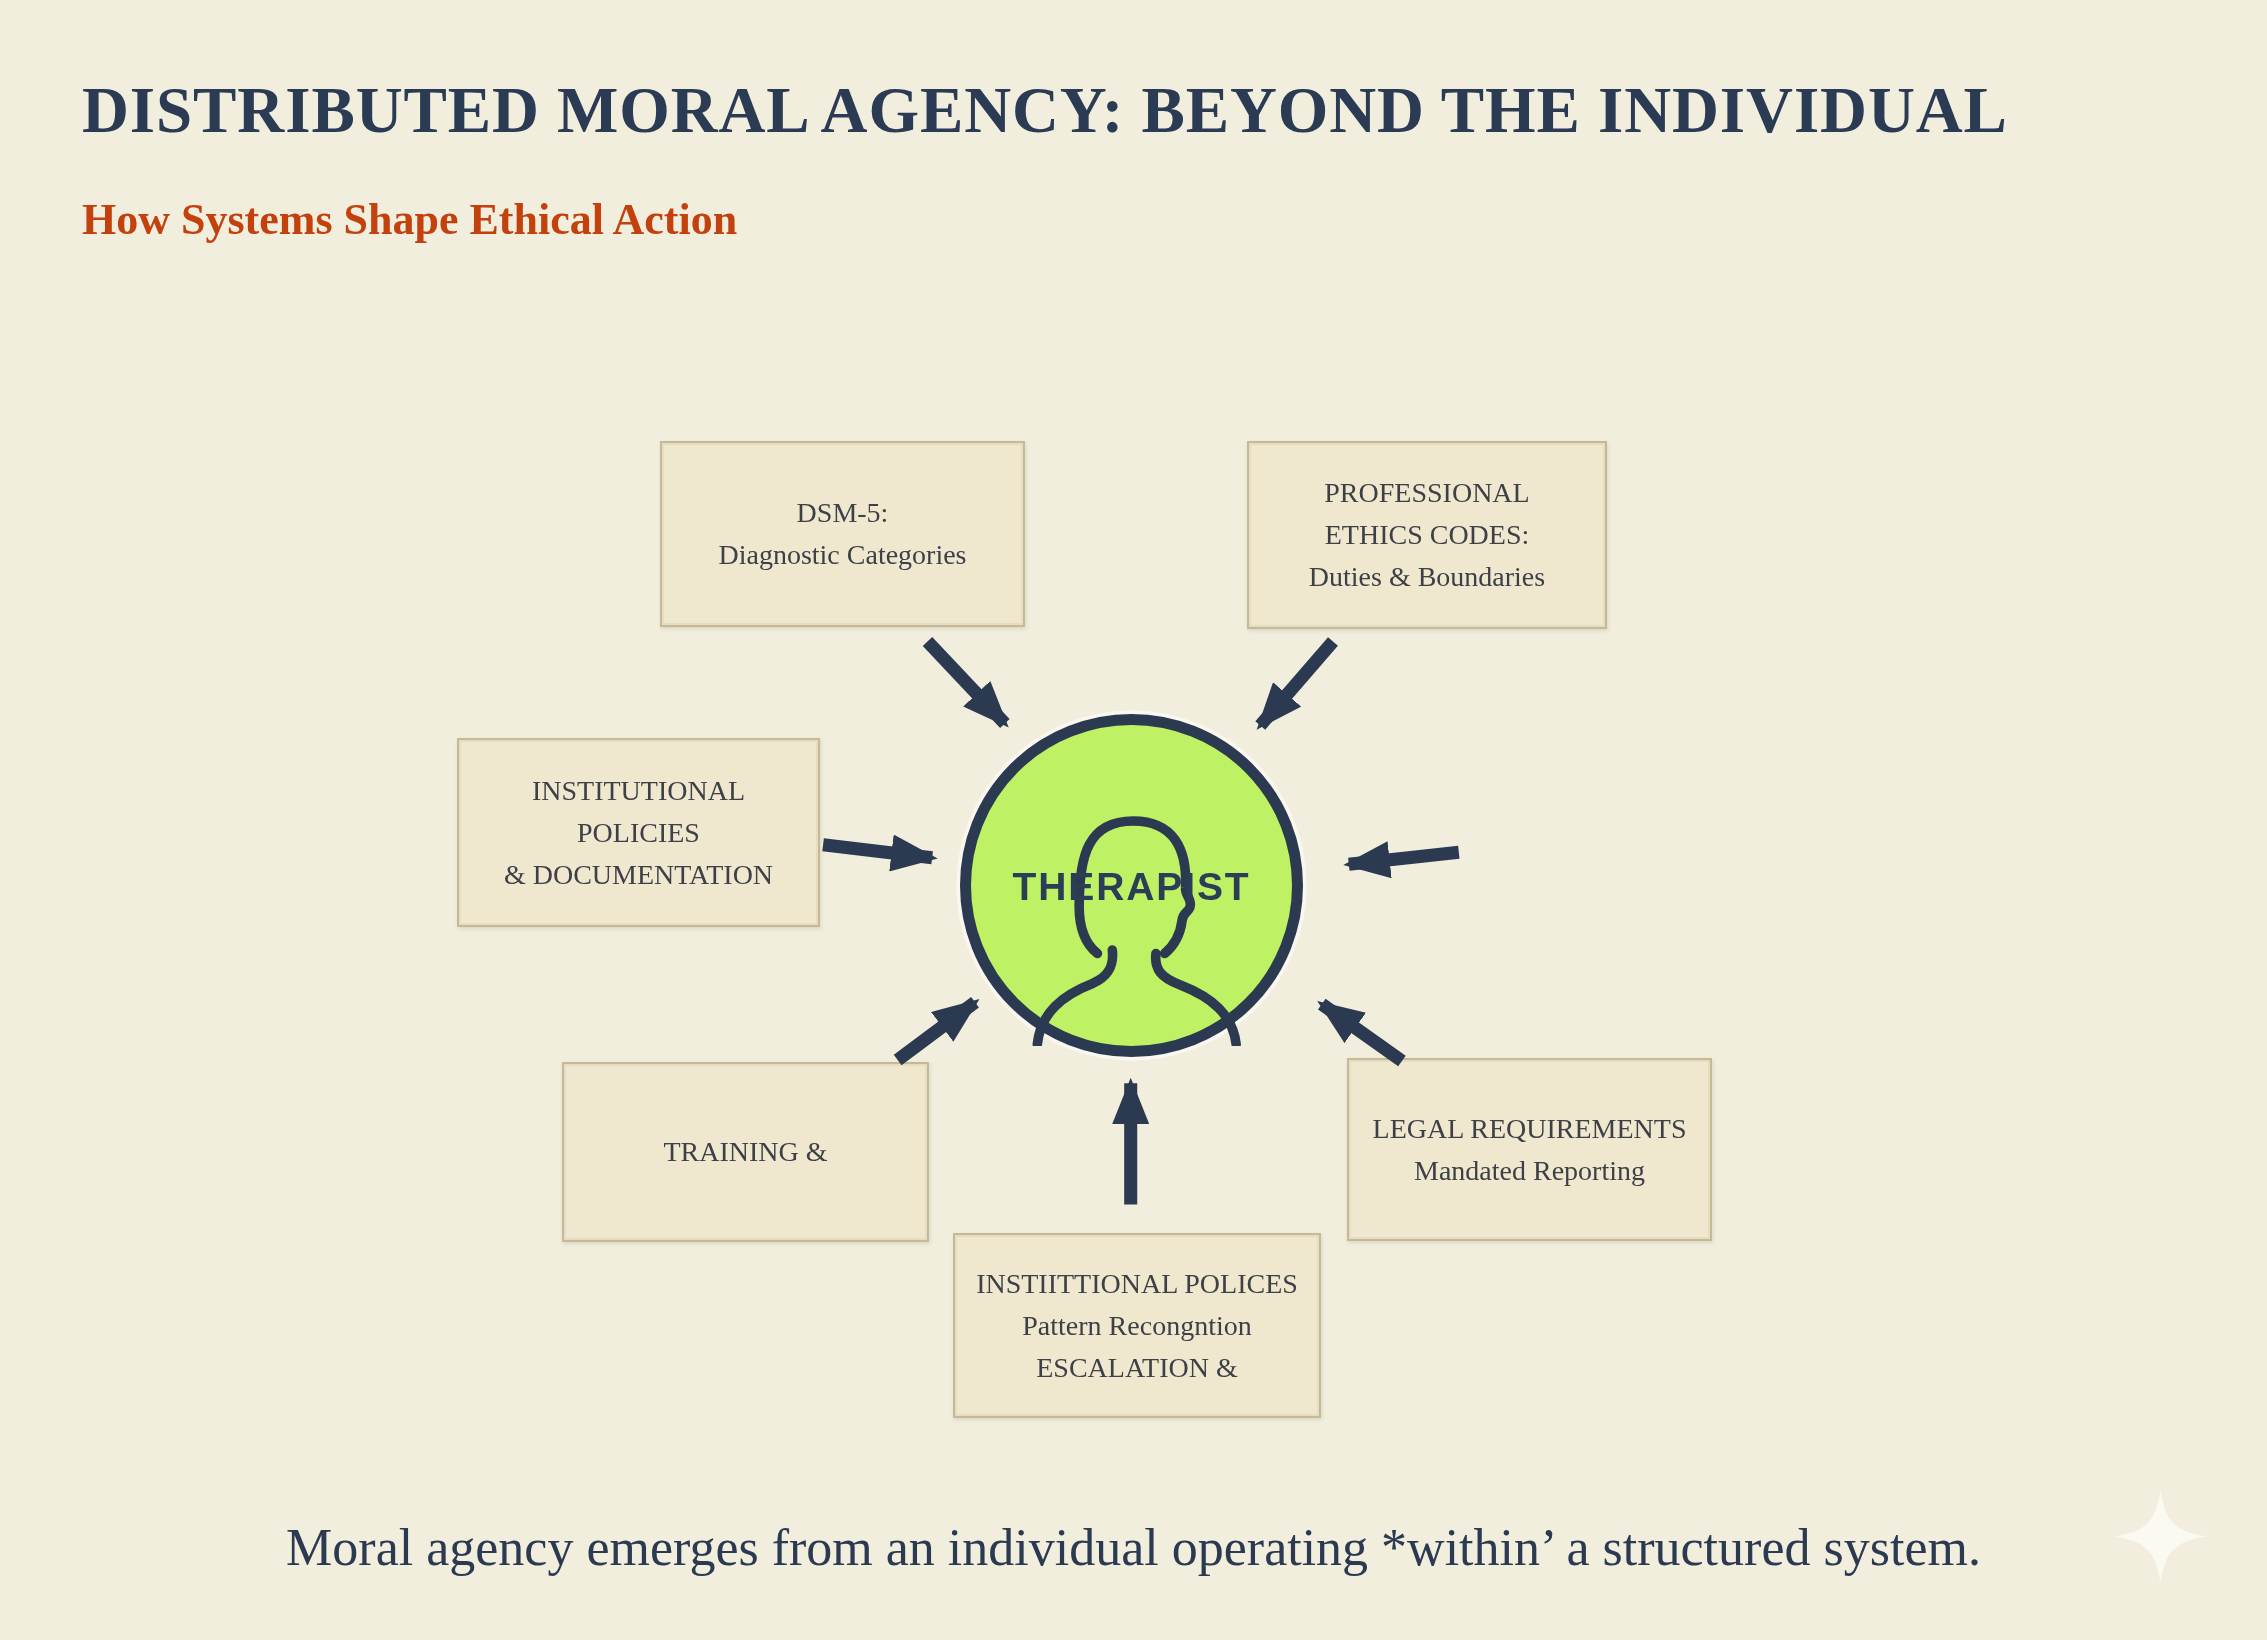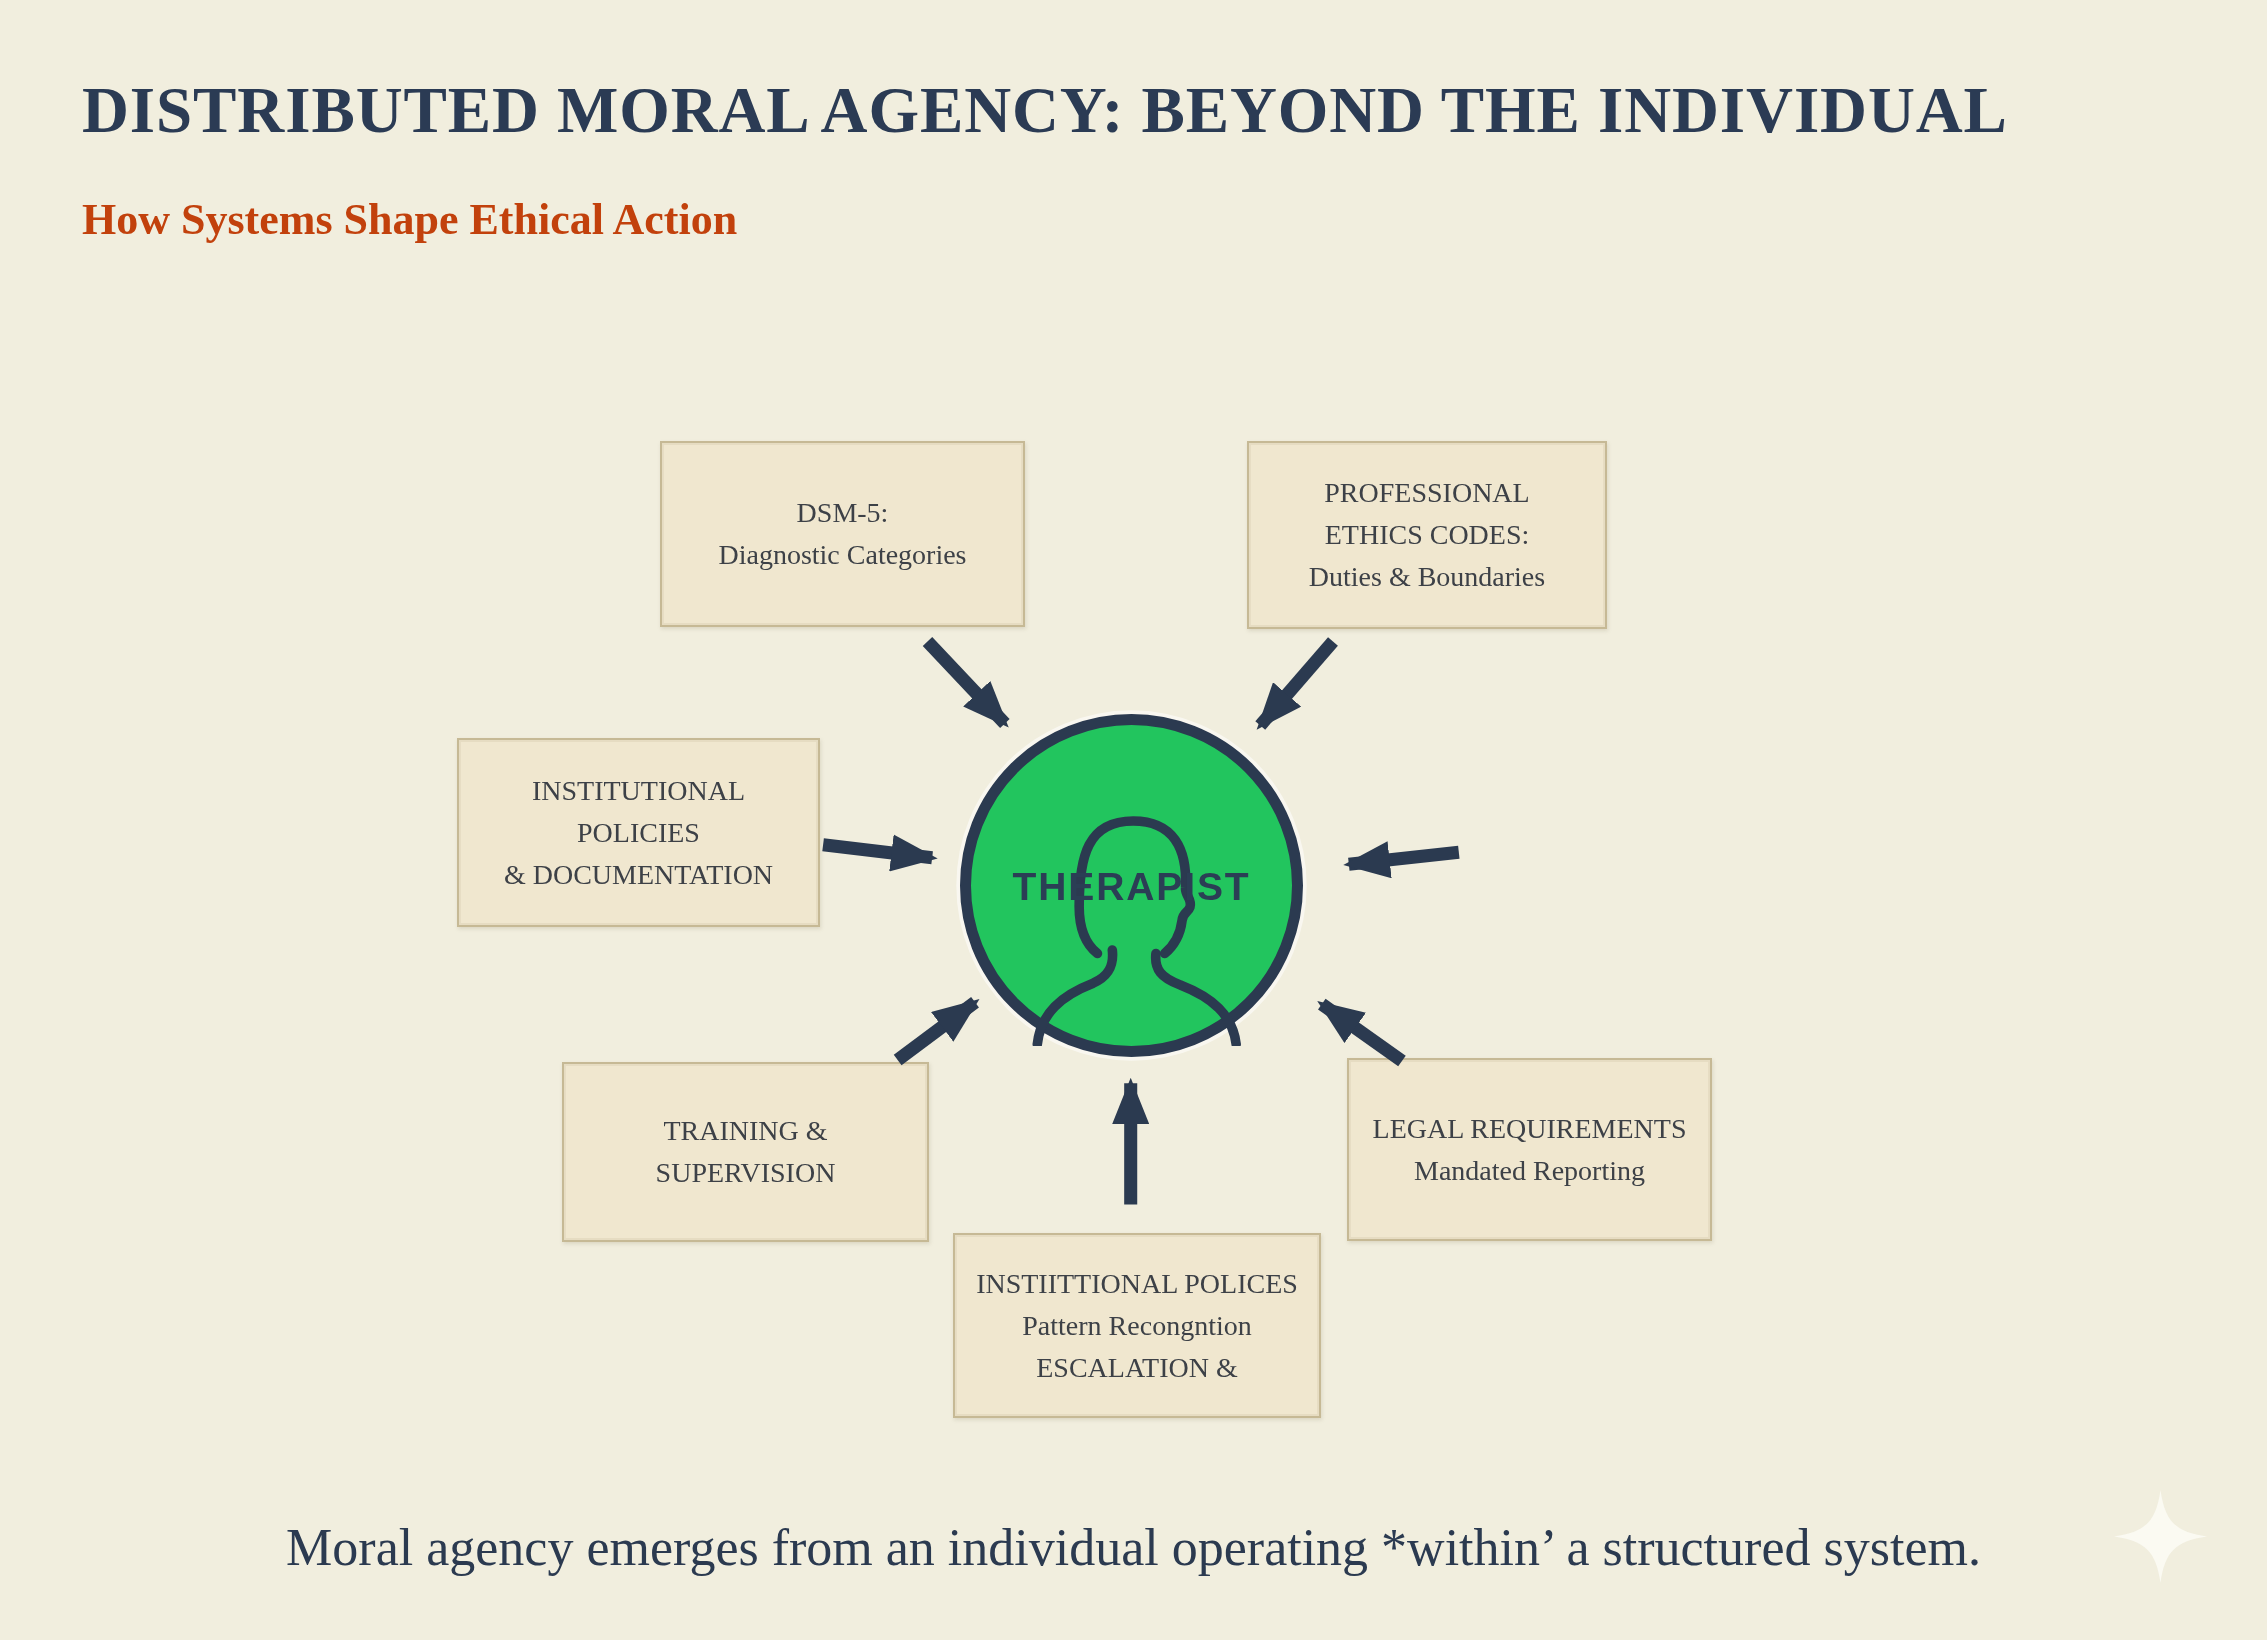--- a/index.html
+++ b/index.html
@@ -31,21 +31,21 @@
     display:flex;flex-direction:column;justify-content:center;align-items:center;
     text-align:center;
     color:#3d4147;
     font-size:28px;line-height:1.5;
   }
   .box .box-line{width:100%;}
 
   .circle{
     position:absolute;left:960px;top:714px;width:343px;height:343px;
     border-radius:50%;
-    background:#22c55e;
+    background:#bef264;
     border:11.2px solid #2b3a50;
     box-sizing:border-box;
     box-shadow:0 0 0 3.7px rgba(255,255,255,0.55);
   }
   .circle svg{position:absolute;left:0;top:0;width:321px;height:321px;}
   .therapist-label{
     position:absolute;left:0;right:0;top:140px;
     text-align:center;
     font-family:"Liberation Sans", sans-serif;
     font-weight:bold;font-size:39px;letter-spacing:1.9px;
@@ -83,21 +83,20 @@
 
   <div class="box" style="left:457px;top:738px;width:359px;height:185px">
     <div class="box-line">INSTITUTIONAL</div>
     <div class="box-line">POLICIES</div>
     <div class="box-line">&amp; DOCUMENTATION</div>
   </div>
 
 
   <div class="box" style="left:562px;top:1062px;width:363px;height:176px">
     <div class="box-line">TRAINING &amp;</div>
-    <div class="box-line">SUPERVISION</div>
     <div class="box-line"></div>
   </div>
 
   <div class="box" style="left:1347px;top:1058px;width:361px;height:179px">
     <div class="box-line">LEGAL REQUIREMENTS</div>
     <div class="box-line">Mandated Reporting</div>
     <div class="box-line"></div>
   </div>
 
   <div class="box" style="left:953px;top:1233px;width:364px;height:181px">

